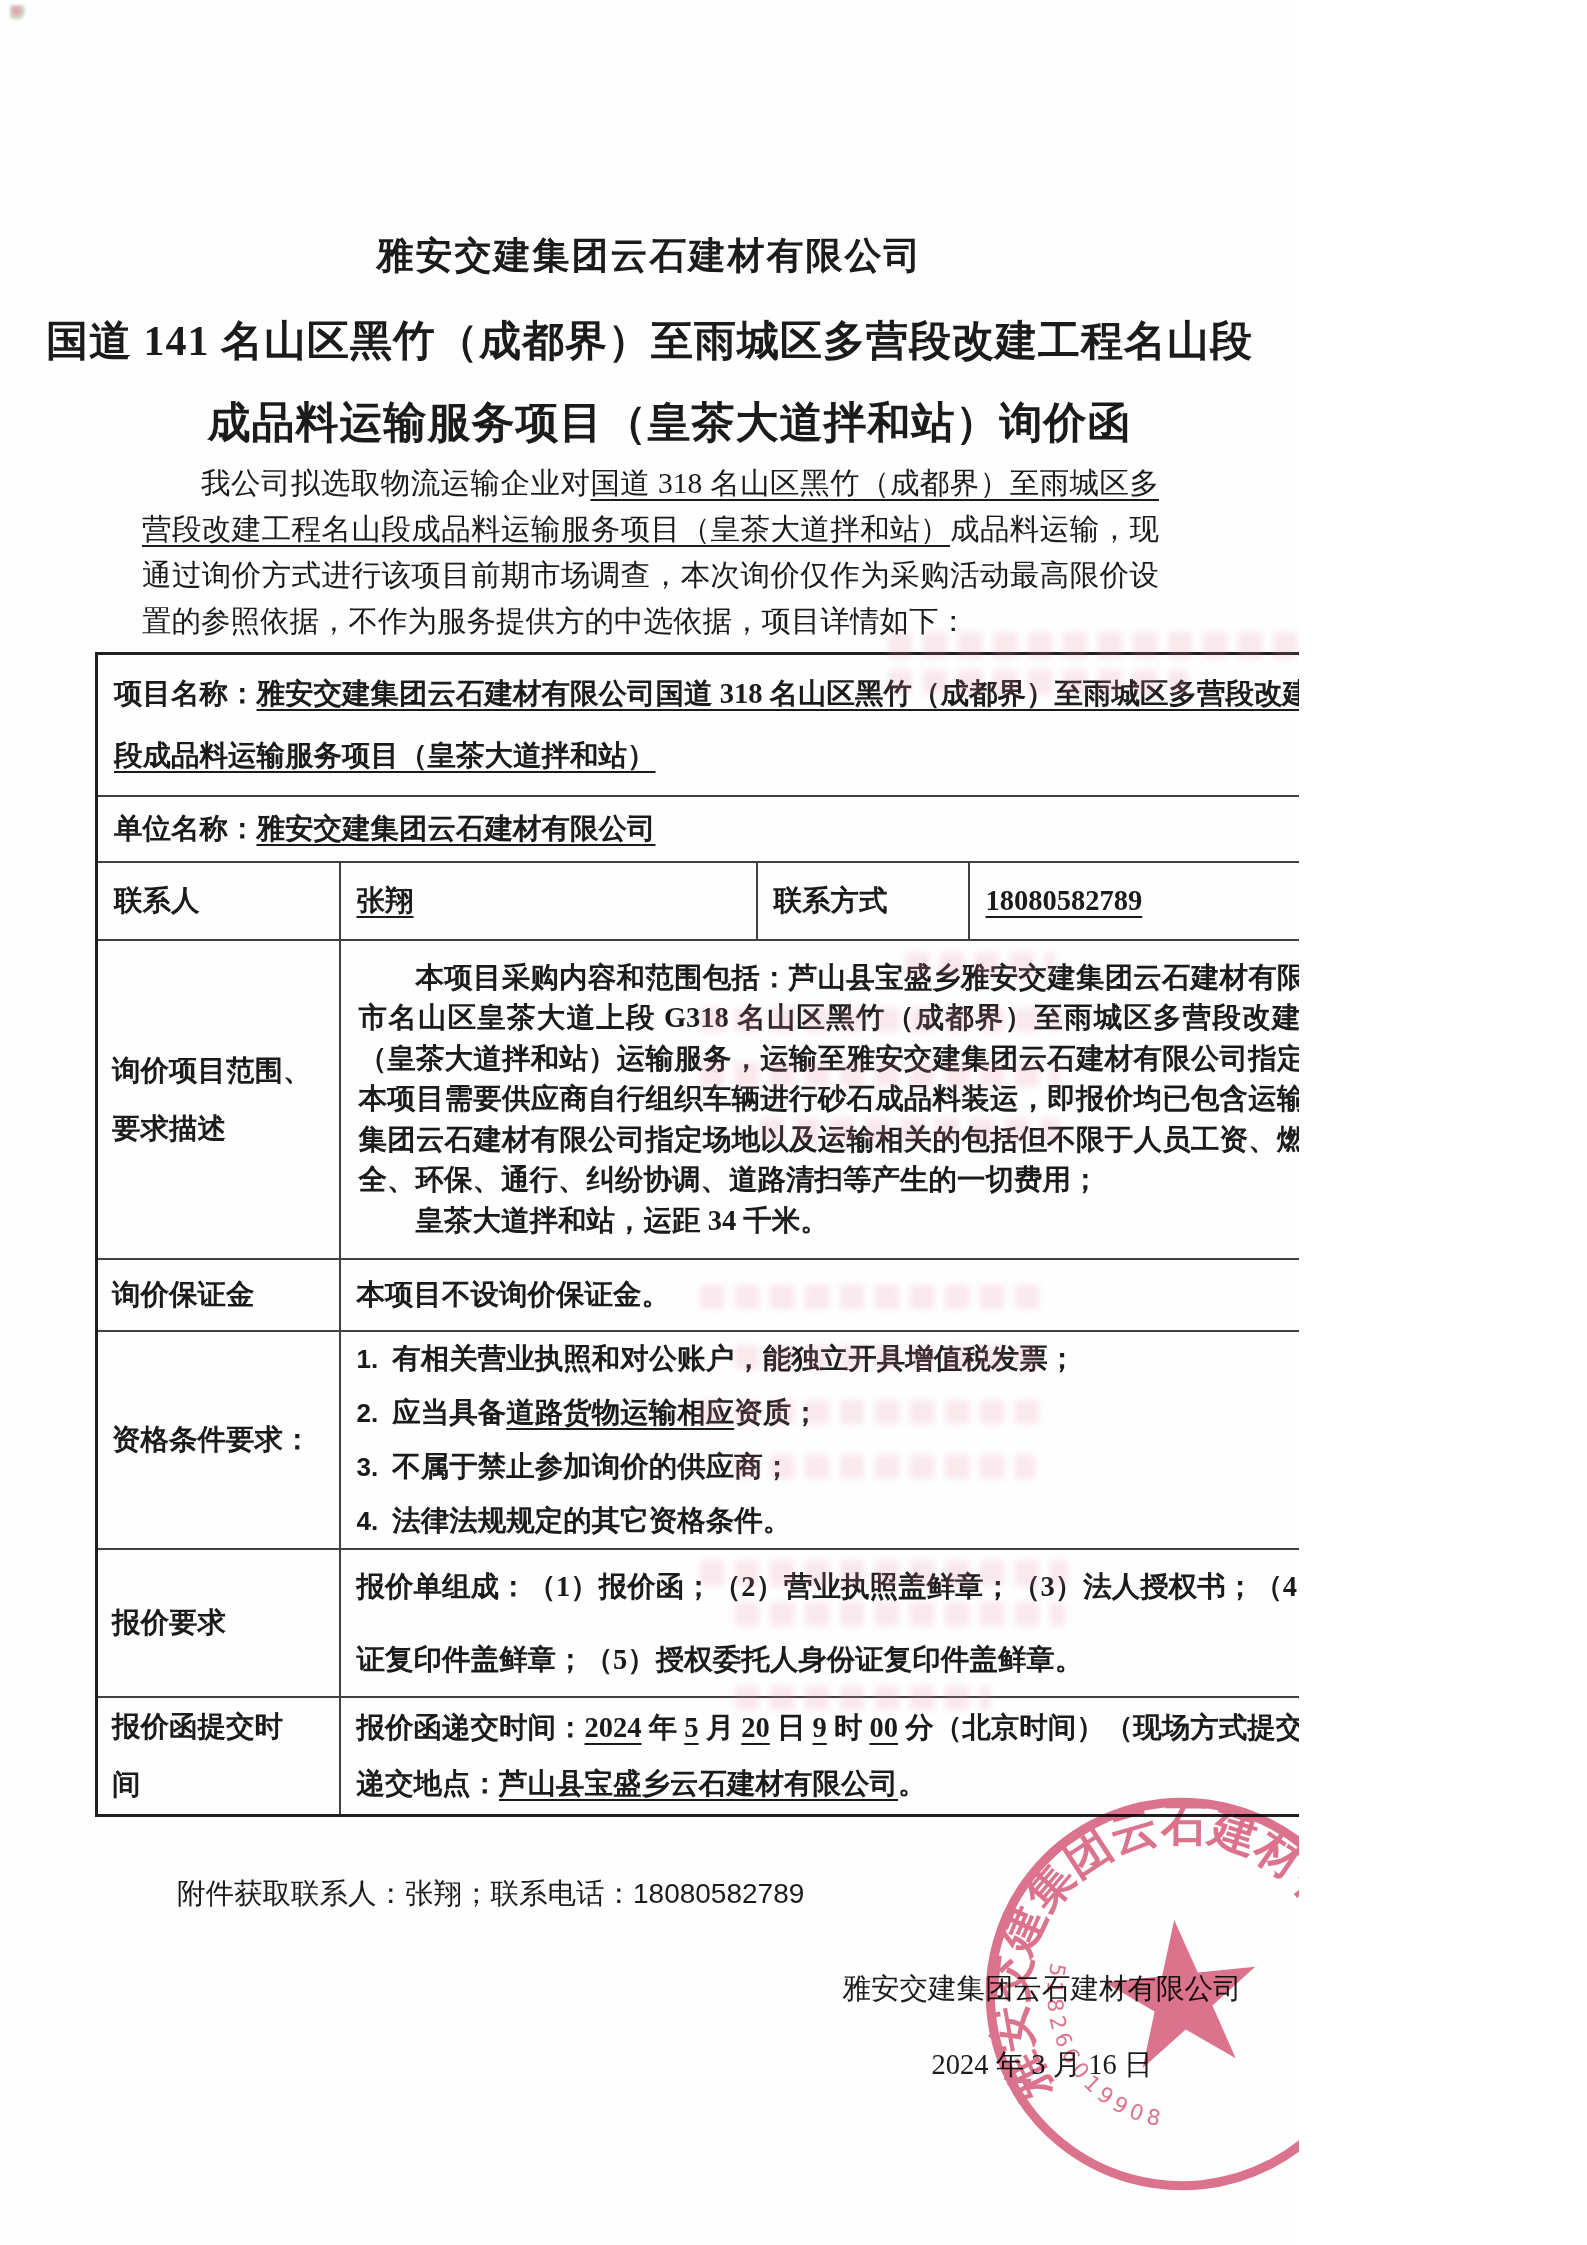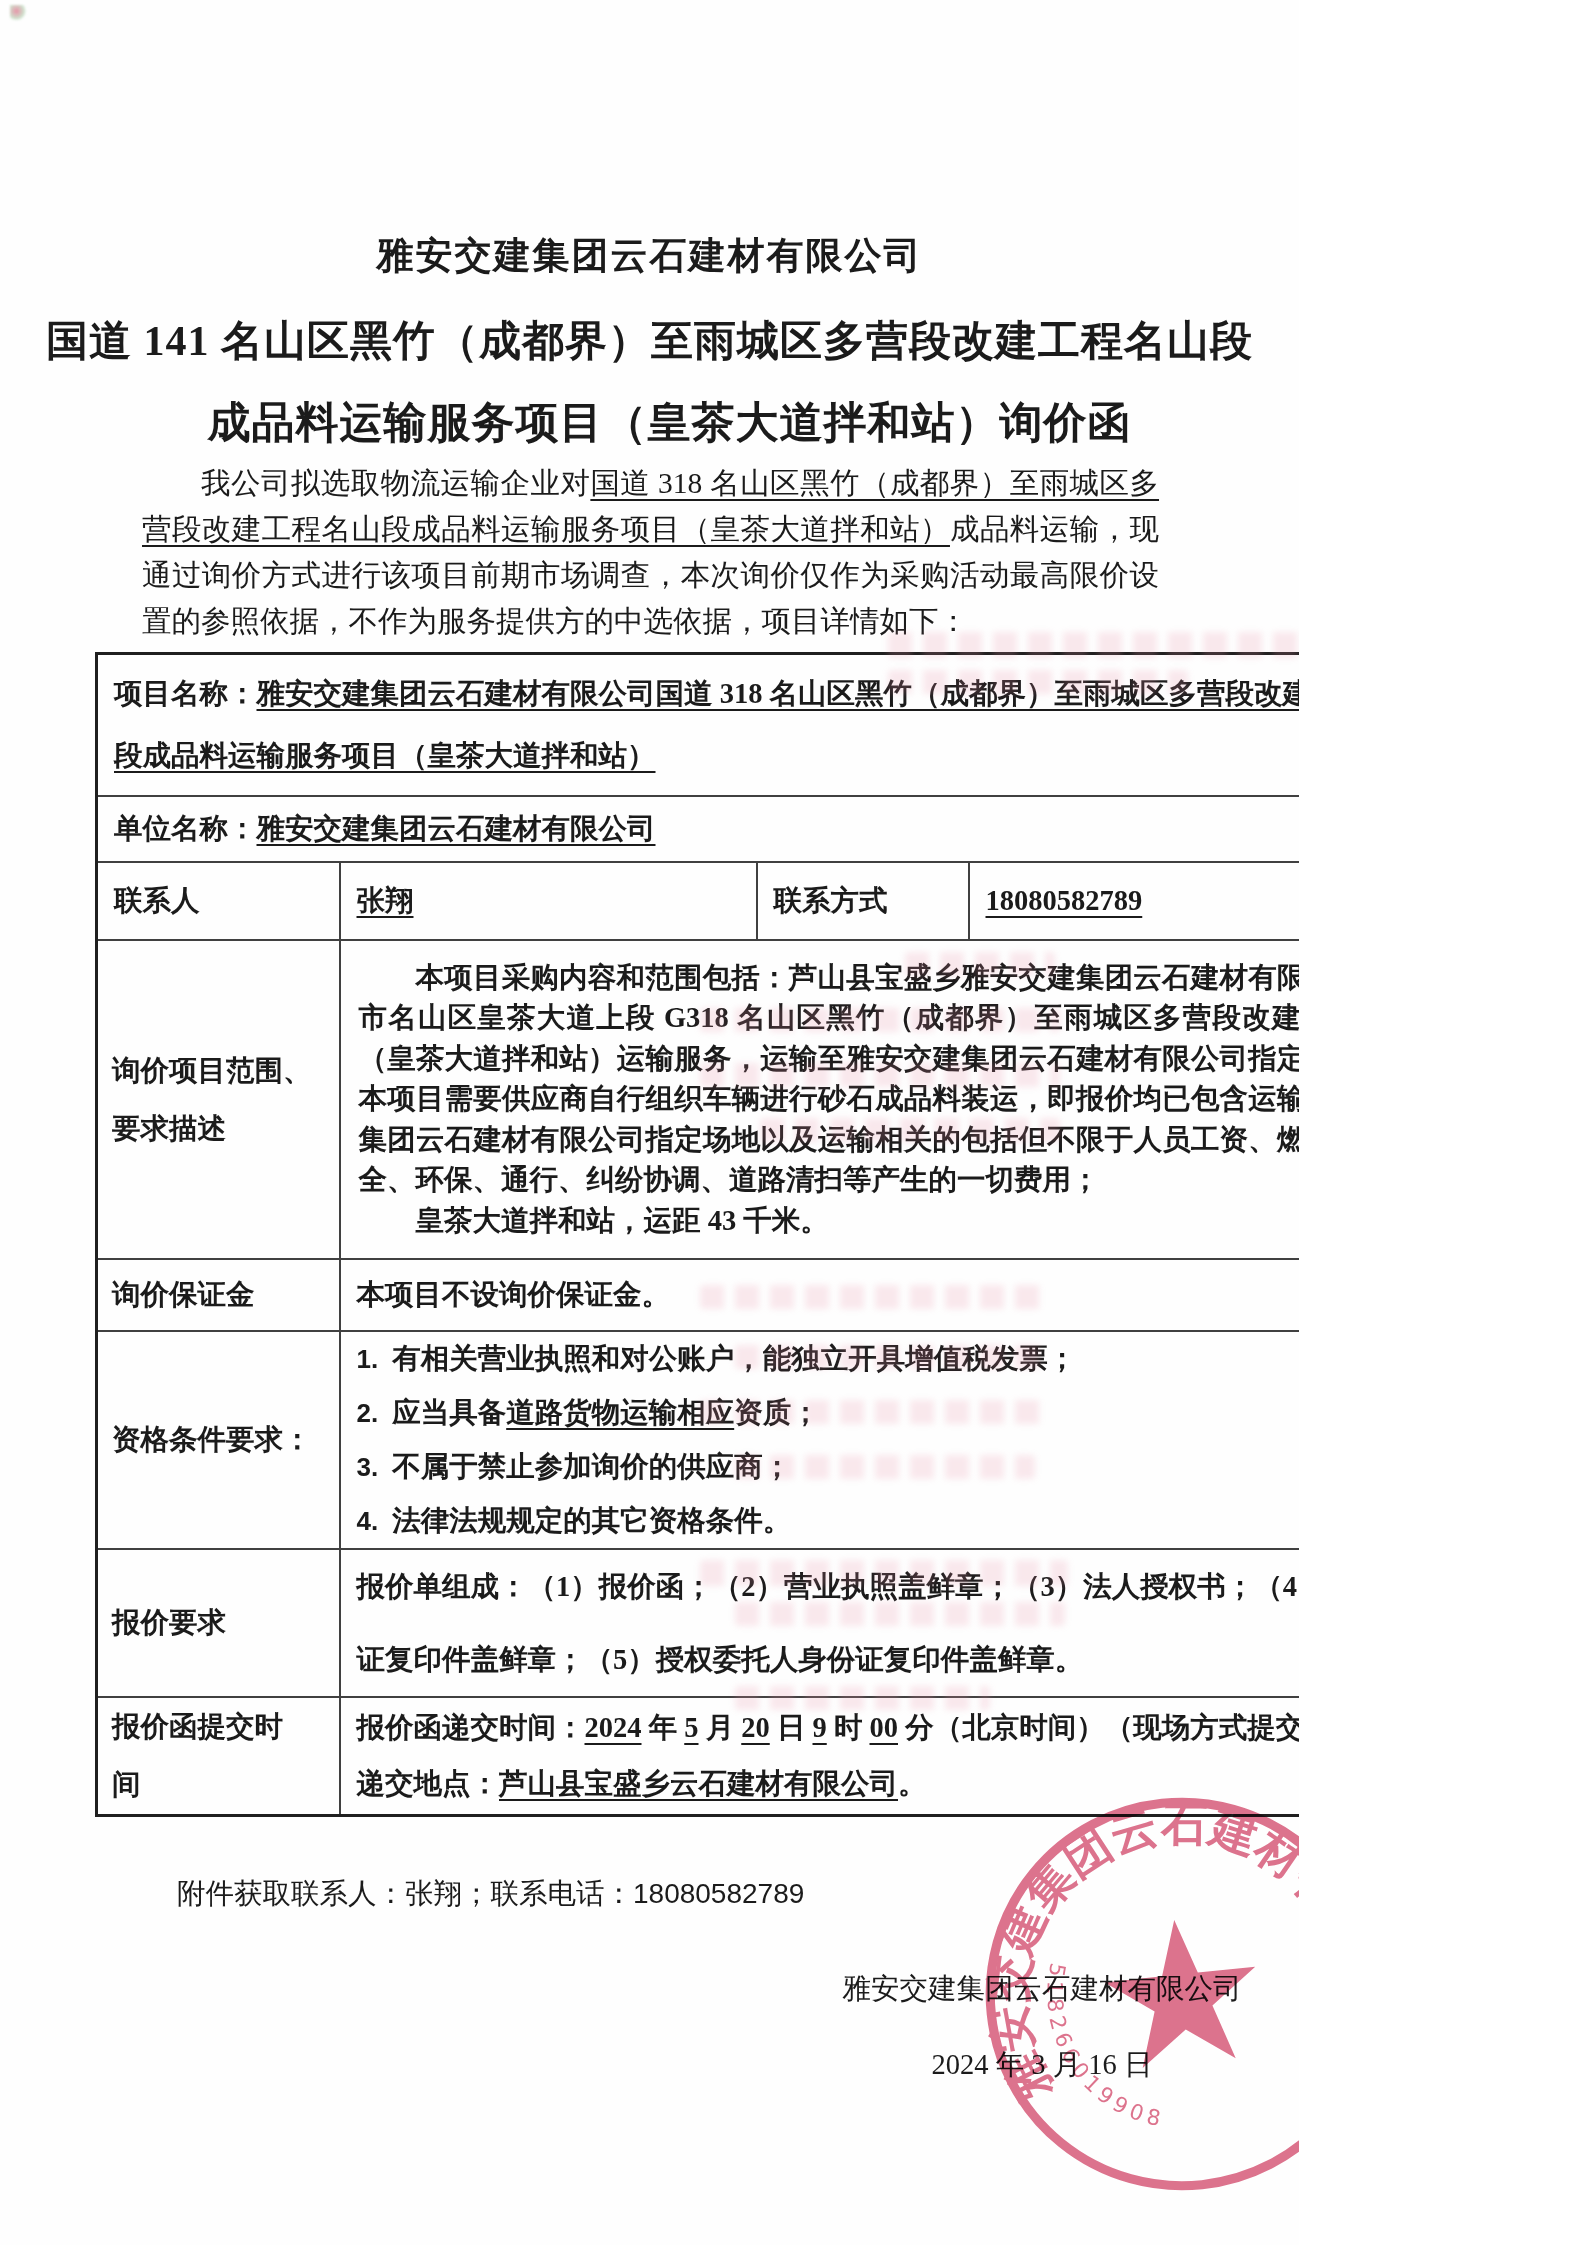--- a/index.html
+++ b/index.html
@@ -89,21 +89,21 @@
       <tr class="r3">
         <td>联系人</td>
         <td><span class="u">张翔</span></td>
         <td>联系方式</td>
         <td><span class="u">18080582789</span></td>
       </tr>
       <tr class="r4">
         <td class="label-cell"><span>询价项目范围、</span><br><span>要求描述</span></td>
         <td colspan="3" class="scope-cell">
           <p class="scope-p">本项目采购内容和范围包括：芦山县宝盛乡雅安交建集团云石建材有限公司至雅安市名山区皇茶大道上段 G318 名山区黑竹（成都界）至雨城区多营段改建工程名山段（皇茶大道拌和站）运输服务，运输至雅安交建集团云石建材有限公司指定卸货区域。本项目需要供应商自行组织车辆进行砂石成品料装运，即报价均已包含运输到雅安交建集团云石建材有限公司指定场地以及运输相关的包括但不限于人员工资、燃油燃气、安全、环保、通行、纠纷协调、道路清扫等产生的一切费用；</p>
-          <p class="scope-p">皇茶大道拌和站，运距 43 千米。</p>
+          <p class="scope-p">皇茶大道拌和站，运距 34 千米。</p>
         </td>
       </tr>
       <tr class="r5">
         <td class="label-cell">询价保证金</td>
         <td colspan="3">本项目不设询价保证金。</td>
       </tr>
       <tr class="r6">
         <td class="label-cell">资格条件要求：</td>
         <td colspan="3">
           <div class="q-item"><span class="q-num">1.</span><span>有相关营业执照和对公账户，能独立开具增值税发票；</span><span class="u"></span><span></span></div>

